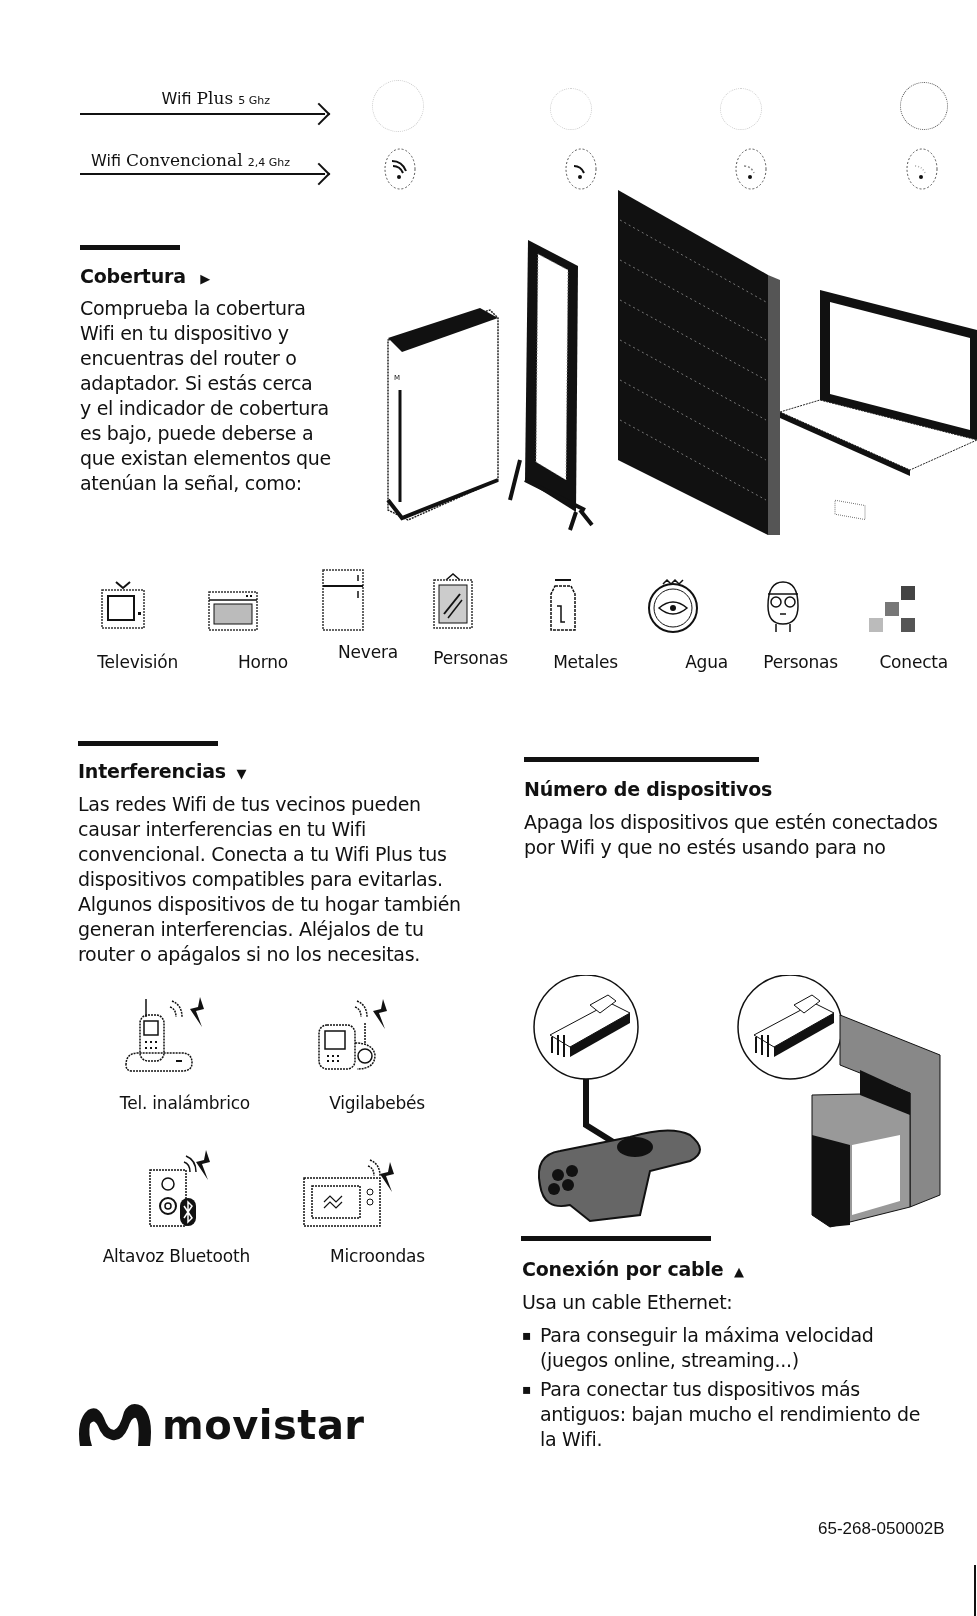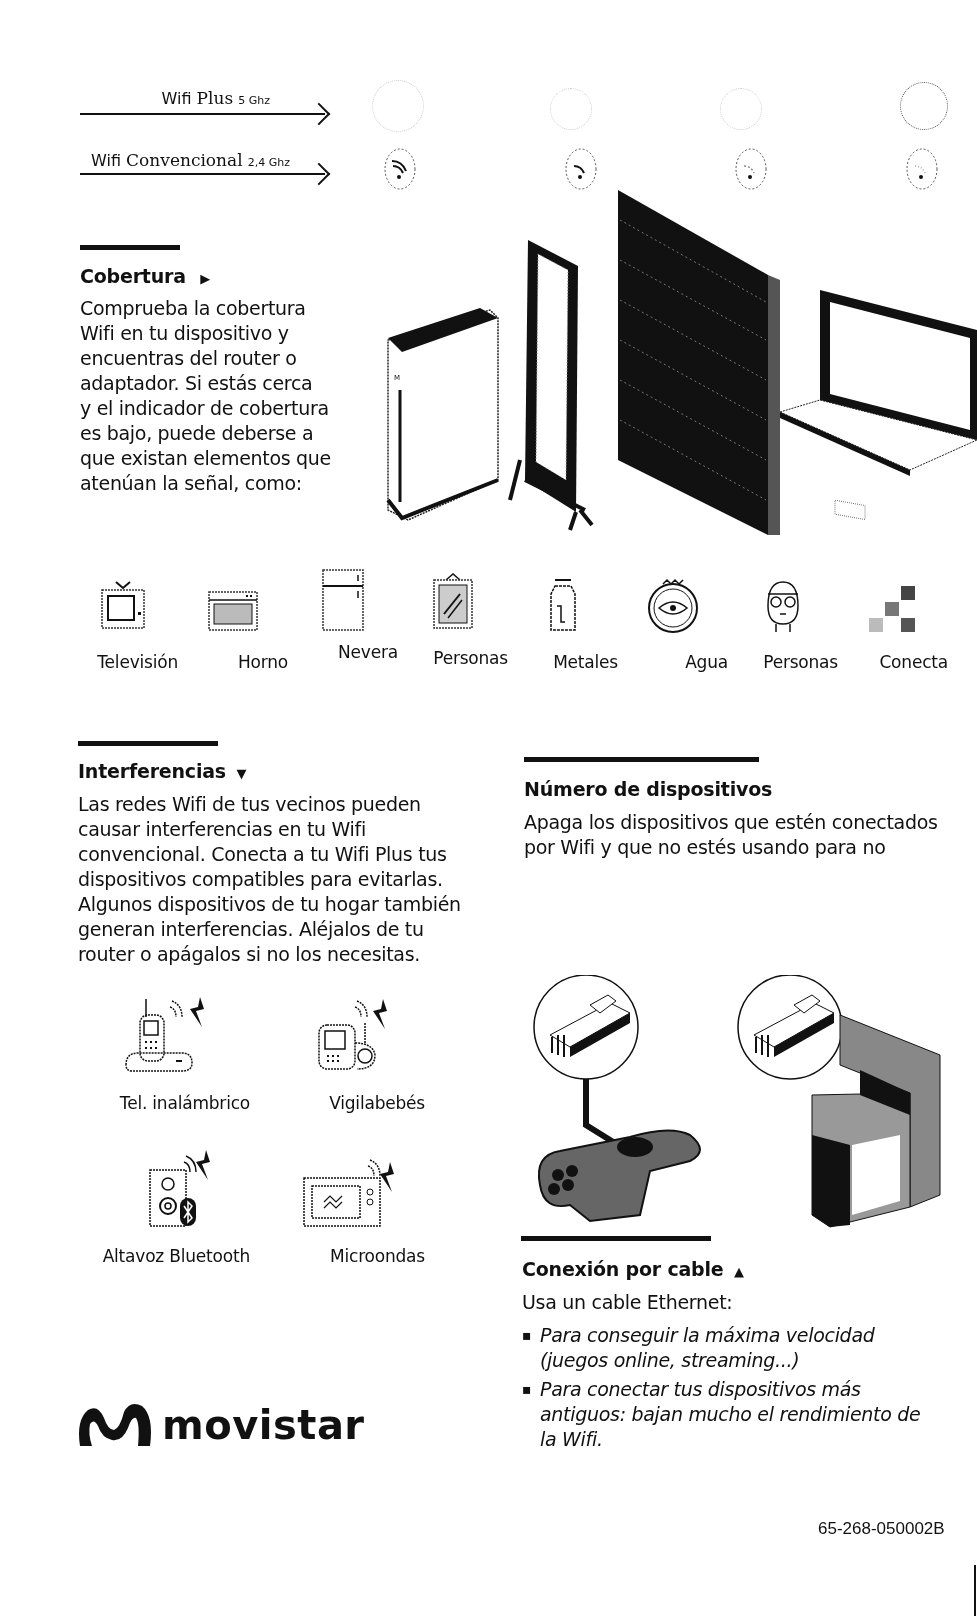--- a/index.html
+++ b/index.html
@@ -340,21 +340,21 @@
     <path d="M330 95 L380 118 L380 140 L330 120 Z" fill="#111"></path>
   </g>
 </svg>
 
 <div class="rule" style="left:521px; top:1236px; width:190px;"></div>
 <div class="abs h" style="left:522px; top:1258px;">
   <span>Conexión por cable</span>
   <span style="font-size:13px; margin-left:4px;">▲</span>
 </div>
 <div class="abs p" style="left:522px; top:1290px;">Usa un cable Ethernet:</div>
-<ul class="abs p bullets" style="left:522px; top:1323px; width:430px;font-style:italic;">
+<ul class="abs p bullets" style="left:522px; top:1323px; width:430px;">
   <li>
     <div>Para conseguir la máxima velocidad</div>
     <div>(juegos online, streaming...)</div>
   </li>
   <li>
     <div>Para conectar tus dispositivos más</div>
     <div>antiguos: bajan mucho el rendimiento de</div>
     <div>la Wifi.</div>
   </li>
 </ul>

